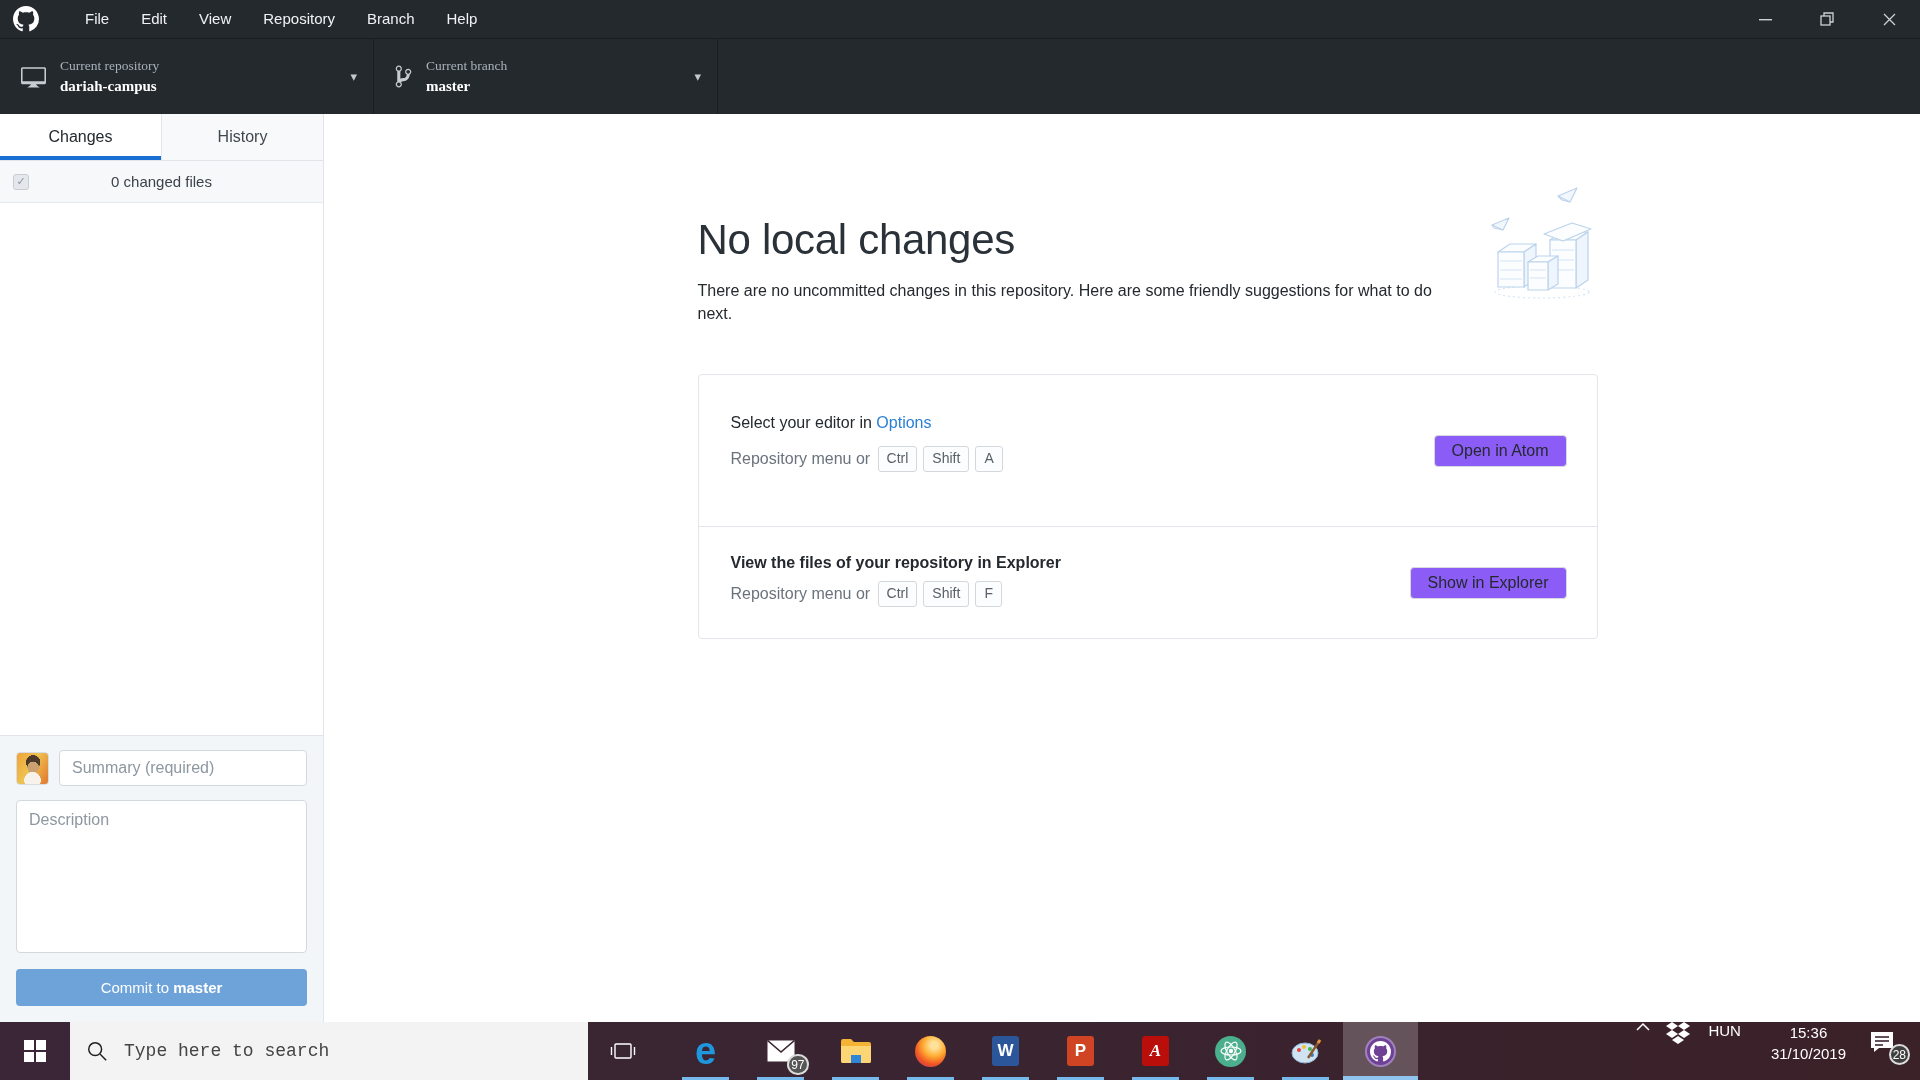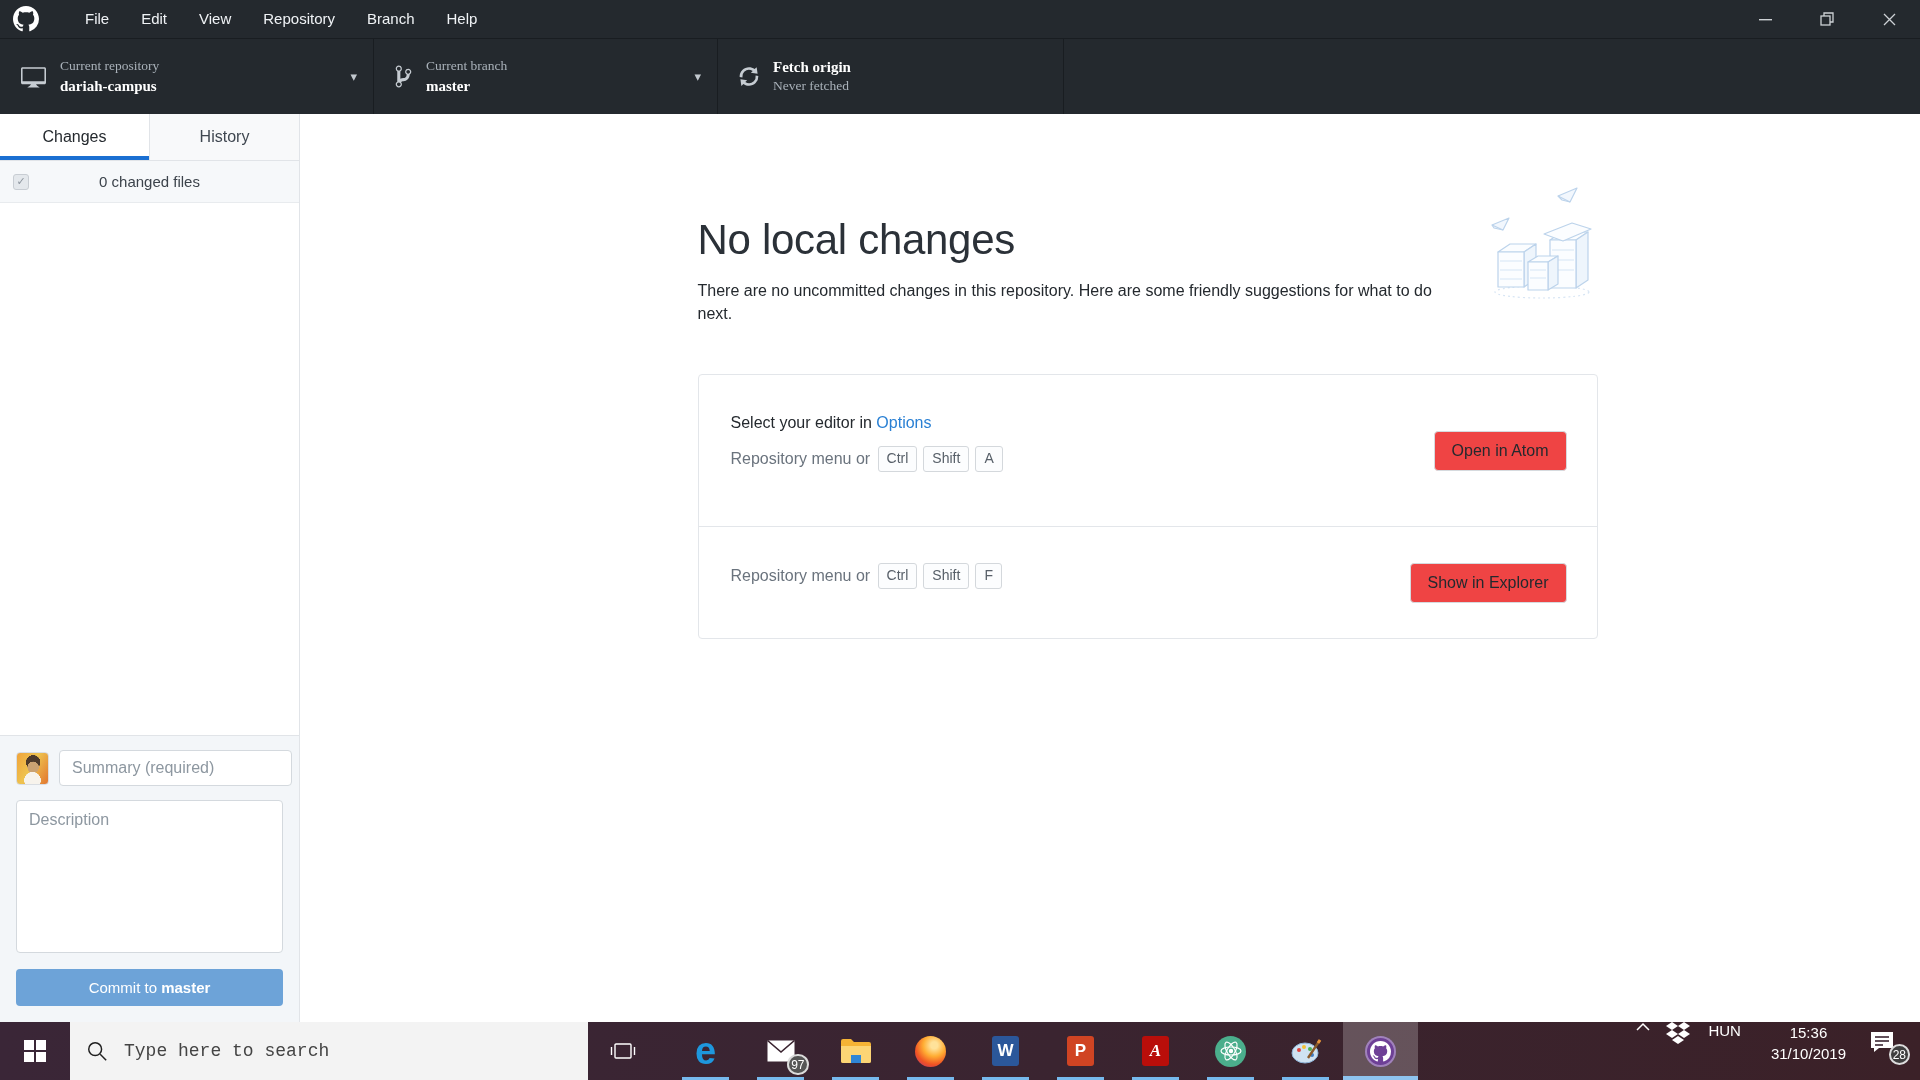--- a/index.html
+++ b/index.html
@@ -38,21 +38,21 @@
   .tb-value{font-size:15px;font-weight:bold;color:#fff;margin-top:2px;}
   .tb-arrow{margin-left:auto;color:#c2c8ce;font-size:13px;}
   .tb-repo{width:374px;}
   .tb-branch{width:344px;}
   .tb-fetch{width:346px;}
   .tb-fetch .tb-label-strong{font-size:15px;font-weight:bold;color:#fff;}
   .tb-fetch .tb-sub{font-size:13.5px;color:#a9b1b9;margin-top:2px;}
 
   
   .sidebar{
-    position:absolute;left:0;top:114px;bottom:0;width:300px;box-sizing:border-box;
+    position:absolute;left:0;top:114px;bottom:0;width:324px;box-sizing:border-box;
     border-right:1px solid #e1e4e8;background:#fff;display:flex;flex-direction:column;
   }
   .tabs{height:46px;display:flex;border-bottom:1px solid #e1e4e8;flex:0 0 auto;}
   .tab{flex:1;display:flex;align-items:center;justify-content:center;
     font-size:16px;color:#24292e;position:relative;cursor:default;}
   .tab.inactive{background:#f8f9fa;border-left:1px solid #e1e4e8;color:#3f4750;}
   .tab.active::after{content:"";position:absolute;left:0;right:0;bottom:0;height:4px;
     background:var(--color-tab-accent,#1a6fd2);}
   .changed-row{
     height:41px;flex:0 0 auto;background:#f6f8fa;border-bottom:1px solid #e8ebee;
@@ -106,22 +106,22 @@
   .sg-link{color:var(--color-link,#2a80d4);cursor:pointer;}
   .sg-shortcut{font-size:16px;color:#6a737d;margin-top:14px;display:flex;align-items:center;}
   .suggestion.second .sg-shortcut{margin-top:9px;}
   kbd{
     font-family:"Liberation Sans", sans-serif;font-size:14px;color:#586069;
     background:#fcfdfe;border:1px solid #d4d8dc;border-radius:3px;
     padding:2px 8px 3px;margin:0 3px;display:inline-block;line-height:1.3;
   }
   .sg-btn{
     position:absolute;right:30px;top:50%;transform:translateY(-50%);
-    height:40px;padding:0 17px;font-size:16px;color:#24292e;
-    background:#ef4444;border:1px solid #d6dade;border-radius:4px;
+    height:32px;padding:0 17px;font-size:16px;color:#24292e;
+    background:#8b5cf6;border:1px solid #d6dade;border-radius:4px;
     font-family:"Liberation Sans", sans-serif;cursor:default;
   }
 
   
   .taskbar{
     position:absolute;left:0;bottom:0;width:1920px;height:58px;
     background:linear-gradient(90deg,var(--color-taskbar-left,#3a2637) 0%,#3a2430 55%,var(--color-taskbar-right,#3b2128) 100%);
     display:flex;align-items:stretch;color:#fff;
   }
   .tb-start{width:70px;display:flex;align-items:center;justify-content:center;}
@@ -215,29 +215,20 @@
     </div>
     <div class="tb-section tb-branch">
       <svg class="tb-icon" viewBox="0 0 10 16" fill="currentColor" style="width:17px;">
         <path d="M10 5c0-1.11-.89-2-2-2a1.993 1.993 0 0 0-1 3.72v.3c-.02.52-.23.98-.63 1.38-.4.4-.86.61-1.38.63-.83.02-1.48.16-2 .45V4.72a1.993 1.993 0 0 0-1-3.72C.88 1 0 1.89 0 3a2 2 0 0 0 1 1.72v6.56c-.59.35-1 .99-1 1.72 0 1.11.89 2 2 2 1.11 0 2-.89 2-2 0-.53-.2-1-.53-1.36.09-.06.48-.41.59-.47.25-.11.56-.17.94-.17 1.05-.05 1.95-.45 2.75-1.25S8.95 7.77 9 6.73h-.02C9.59 6.37 10 5.73 10 5zM2 1.8c.66 0 1.2.55 1.2 1.2 0 .65-.55 1.2-1.2 1.2C1.35 4.2.8 3.65.8 3c0-.65.55-1.2 1.2-1.2zm0 12.41c-.66 0-1.2-.55-1.2-1.2 0-.65.55-1.2 1.2-1.2.65 0 1.2.55 1.2 1.2 0 .65-.55 1.2-1.2 1.2zm6-8c-.66 0-1.2-.55-1.2-1.2 0-.65.55-1.2 1.2-1.2.65 0 1.2.55 1.2 1.2 0 .65-.55 1.2-1.2 1.2z"></path>
       </svg>
       <div class="tb-text">
         <span class="tb-label">Current branch</span>
         <span class="tb-value">master</span>
       </div>
       <span class="tb-arrow">▾</span>
-    </div>
-    <div class="tb-section tb-fetch">
-      <svg class="tb-icon" viewBox="0 0 12 16" fill="currentColor" style="width:20px;">
-        <path d="M10.24 7.4a4.15 4.15 0 0 1-1.2 3.6 4.346 4.346 0 0 1-5.41.54L4.8 10.4.5 9.8l.6 4.2 1.31-1.26c2.36 1.74 5.7 1.57 7.84-.54a5.876 5.876 0 0 0 1.74-4.46l-1.75-.34zM2.96 5a4.346 4.346 0 0 1 5.41-.54L7.2 5.6l4.3.6-.6-4.2-1.31 1.26c-2.36-1.74-5.7-1.57-7.85.54C.5 5.03-.06 6.65.01 8.26l1.75.35A4.17 4.17 0 0 1 2.96 5z"></path>
-      </svg>
-      <div class="tb-text">
-        <span class="tb-label-strong">Fetch origin</span>
-        <span class="tb-sub">Never fetched</span>
-      </div>
     </div>
   </div>
 
   <div class="sidebar">
     <div class="tabs">
       <div class="tab active">Changes</div>
       <div class="tab inactive">History</div>
     </div>
     <div class="changed-row">
       <span class="cb">✓</span>
@@ -284,20 +275,21 @@
       <h1 class="bs-title">No local changes</h1>
       <p class="bs-sub">There are no uncommitted changes in this repository. Here are some friendly suggestions for what to do next.</p>
 
       <div class="suggestions">
         <div class="suggestion first">
           <div class="sg-line"><span>Select your editor in </span><span class="sg-link">Options</span></div>
           <div class="sg-shortcut"><span>Repository menu or</span>&nbsp;<kbd>Ctrl</kbd><kbd>Shift</kbd><kbd>A</kbd></div>
           <button class="sg-btn">Open in Atom</button>
         </div>
         <div class="suggestion second">
+          <div class="sg-title">View the files of your repository in Explorer</div>
           <div class="sg-shortcut"><span>Repository menu or</span>&nbsp;<kbd>Ctrl</kbd><kbd>Shift</kbd><kbd>F</kbd></div>
           <button class="sg-btn">Show in Explorer</button>
         </div>
       </div>
     </div>
   </div>
 </div>
 
 <div class="taskbar">
   <div class="tb-start">

